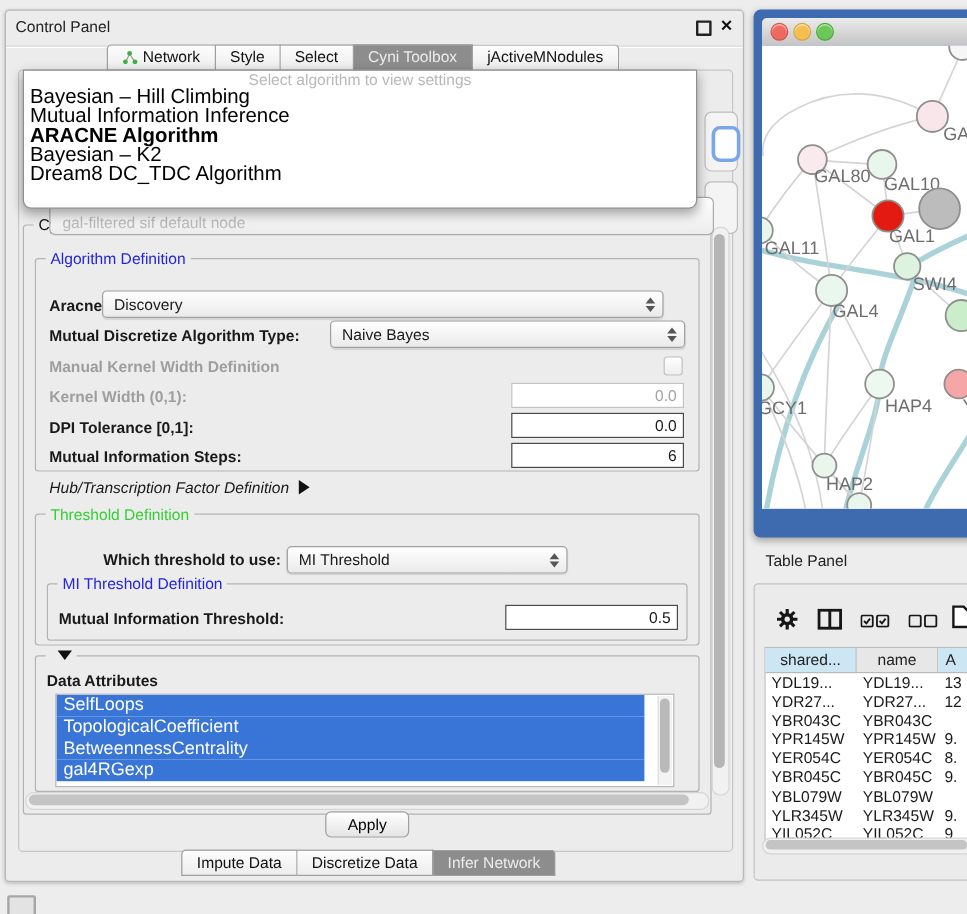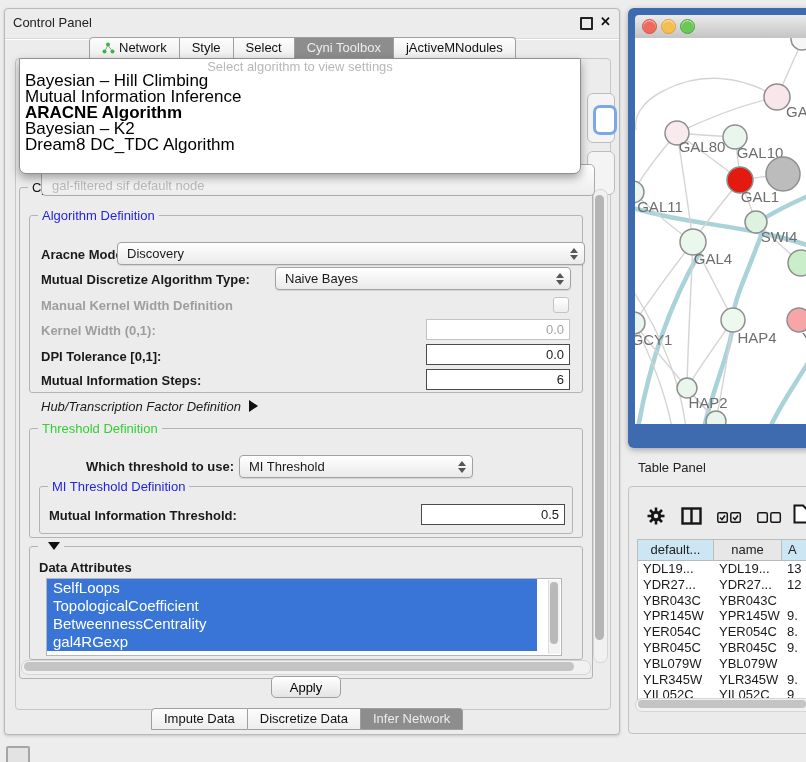--- a/index.html
+++ b/index.html
@@ -155,21 +155,21 @@
     </div>
 
     <div class="grp" style="left:14px;top:178px;width:572px;height:490px;">
       <span class="grp-title">Cyni Algorithm Settings</span>
     </div>
 
     <div class="grp" style="left:24px;top:206px;width:552px;height:176px;">
       <span class="grp-title t-blue">Algorithm Definition</span>
     </div>
     <div class="lbl" style="left:36px;top:238px;">Aracne Mode:</div>
-    <div class="combo" style="left:112px;top:233px;width:468px;">
+    <div class="combo" style="left:80px;top:233px;width:468px;">
       <span>Discovery</span>
       <span class="combo-arrows"></span>
     </div>
     <div class="lbl" style="left:36px;top:263px;">Mutual Discretize Algorithm Type:</div>
     <div class="combo" style="left:270px;top:258px;width:296px;">
       <span>Naive Bayes</span>
       <span class="combo-arrows"></span>
     </div>
     <div class="lbl dis" style="left:36px;top:289px;">Manual Kernel Width Definition</div>
     <div class="chk" style="left:548px;top:288px;"></div>
@@ -334,21 +334,21 @@
       <svg style="left:128px;top:25px;" width="25" height="11" viewBox="0 0 25 11">
         <rect x="0.8" y="0.8" width="9.5" height="9.5" rx="1.5" fill="none" stroke="#161616" stroke-width="1.5"></rect>
         <rect x="13.8" y="0.8" width="9.5" height="9.5" rx="1.5" fill="none" stroke="#161616" stroke-width="1.5"></rect>
       </svg>
       <svg style="left:164px;top:17px;" width="16" height="20" viewBox="0 0 16 20">
         <path d="M 1.5,1.5 L 10,1.5 L 14.5,6 L 14.5,18.5 L 1.5,18.5 Z" fill="#fff" stroke="#161616" stroke-width="2"></path>
       </svg>
     </div>
     <div class="ttable">
       <div class="thead">
-        <div class="th hl">default...</div>
+        <div class="th hl">shared...</div>
         <div class="th">name</div>
         <div class="th hl">A</div>
       </div>
       <div id="tbl-rows">
           <div class="trow">
             <div class="tcell">YDL19...</div>
             <div class="tcell">YDL19...</div>
             <div class="tcell">13</div>
           </div>
           <div class="trow">

